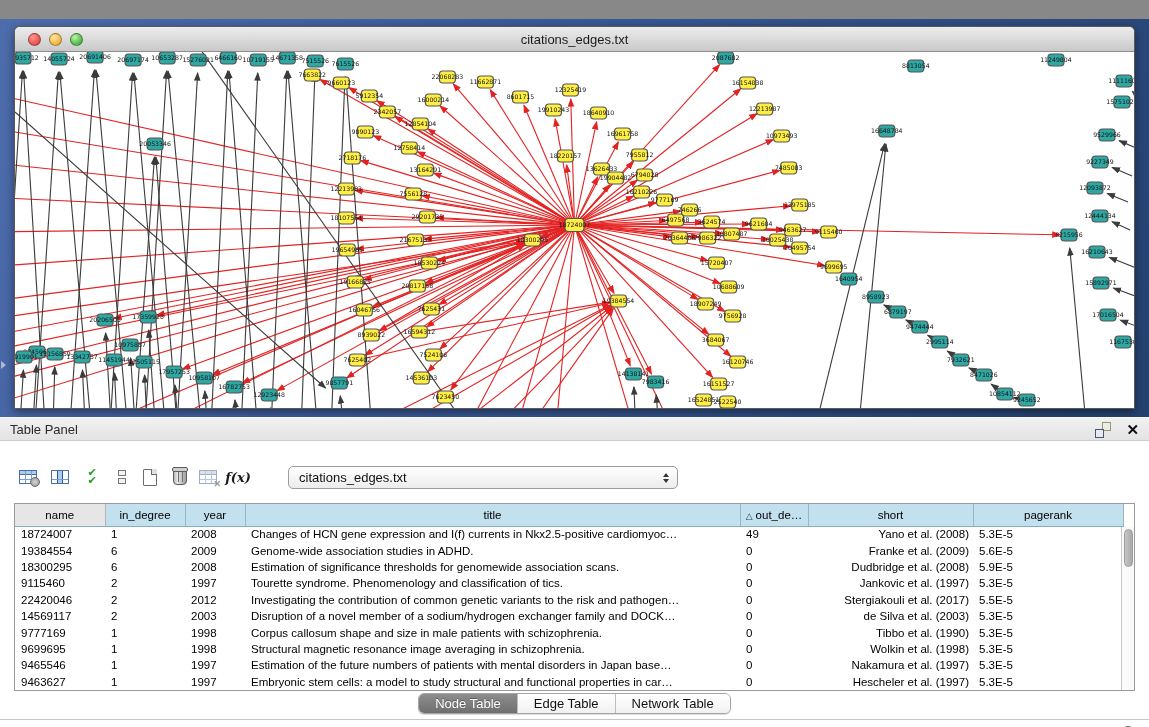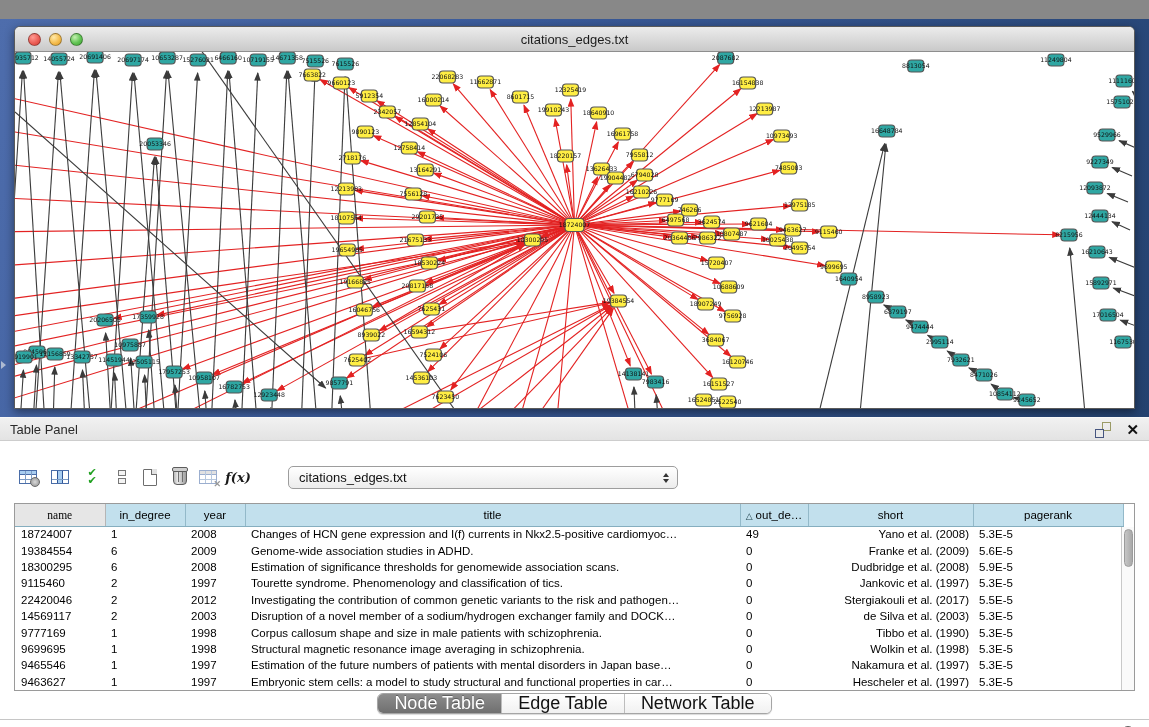--- a/index.html
+++ b/index.html
@@ -64,33 +64,33 @@
   .spin { display:flex; flex-direction:column; gap:2px; padding-right:8px; }
   .spin i { width:0; height:0; border-left:3.5px solid transparent; border-right:3.5px solid transparent; display:block; }
   .spin .up { border-bottom:4px solid #333; }
   .spin .dn { border-top:4px solid #333; }
 
   
   .tbl-wrap { position:absolute; left:14px; top:86px; width:1121px; height:188px; background:#fff; border:1px solid #9a9a9a; }
   table.data { border-collapse:collapse; table-layout:fixed; width:1108px; font-size:11.5px; color:#000; }
   table.data th { height:22px; background:#c2e0ed; border-right:1px solid #93b9c9; border-bottom:1px solid #85aebf;
     font-weight:normal; font-size:11.5px; text-align:center; overflow:hidden; white-space:nowrap; }
-  table.data th.first { background:#e6e6e6; border-right:1px solid #b5b5b5;font-family:Liberation Serif, serif; }
+  table.data th.first { background:#e6e6e6; border-right:1px solid #b5b5b5; }
   table.data td { height:16.4px; padding:0 4px 0 6px; white-space:nowrap; overflow:hidden; text-overflow:clip; }
   table.data td.c { text-align:right; }
   .sort-tri { font-size:9px; margin-right:3px; color:#23454f; }
   .vscroll { position:absolute; right:0; top:23px; bottom:0; width:13px; background:#fafafa; border-left:1px solid #c9c9c9; }
   .vscroll .thumb { position:absolute; left:1.5px; top:2px; width:9px; height:38px; border-radius:5px;
     background:linear-gradient(90deg,#c6c6c6,#a9a9a9); border:1px solid #9b9b9b; }
 
   
   .tabbar { position:absolute; left:0; top:276px; width:1149px; height:22px; display:flex; justify-content:center; }
   .seg { display:flex; border:1px solid #a5a5a5; border-radius:6px; overflow:hidden; height:21px;
     background:#fff; box-shadow:0 1px 1px rgba(0,0,0,.15); }
-  .seg .tab { font-size:18px; padding:0 16px; display:flex; align-items:center; background:linear-gradient(#ffffff,#f1f1f1); color:#111; border-left:1px solid #bdbdbd; }
+  .seg .tab { font-size:13px; padding:0 16px; display:flex; align-items:center; background:linear-gradient(#ffffff,#f1f1f1); color:#111; border-left:1px solid #bdbdbd; }
   .seg .tab:first-child { border-left:none; }
   .seg .tab.sel { background:linear-gradient(#8d8d8d,#6f6f6f); color:#fff; text-shadow:0 -1px 0 rgba(0,0,0,.3); }
 
   
   .statusbar { position:absolute; left:0; bottom:0; width:1149px; height:27px; border-top:1px solid #c6c6c6;
     display:flex; align-items:center; justify-content:flex-end; padding-right:14px; gap:6px; }
   .mem-label { font-size:11.5px; color:#222; }
   .mem-dot { width:14px; height:14px; border-radius:50%; border:1px solid #5e5e5e;
     background:radial-gradient(circle at 35% 30%, #a9eda0, #49bb49 55%, #2f9e2f); }
 </style>

